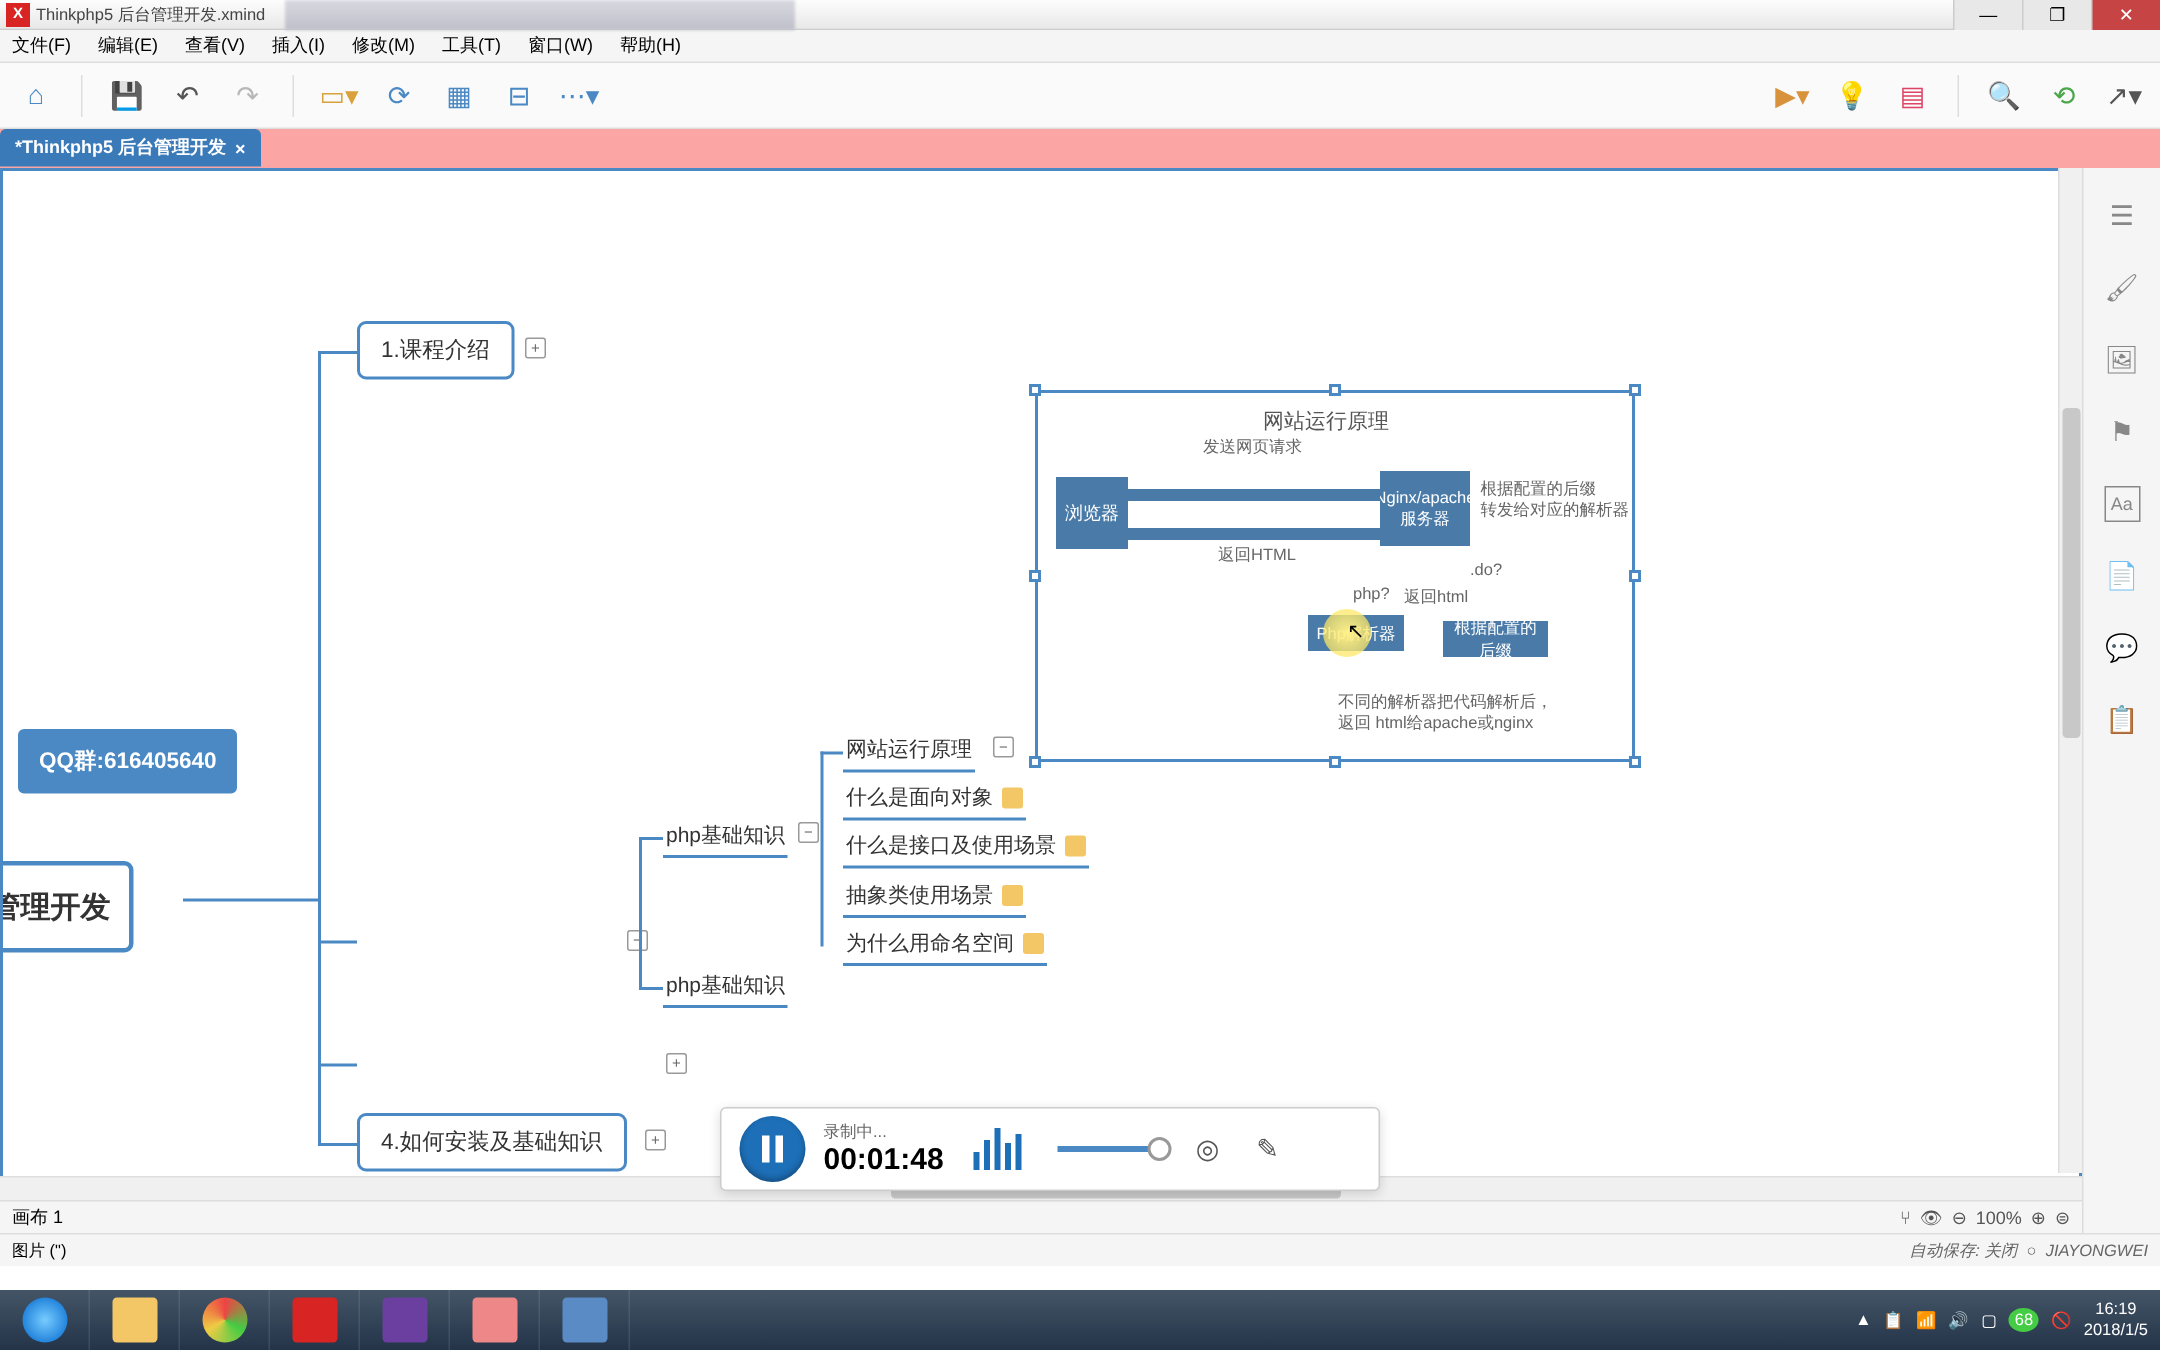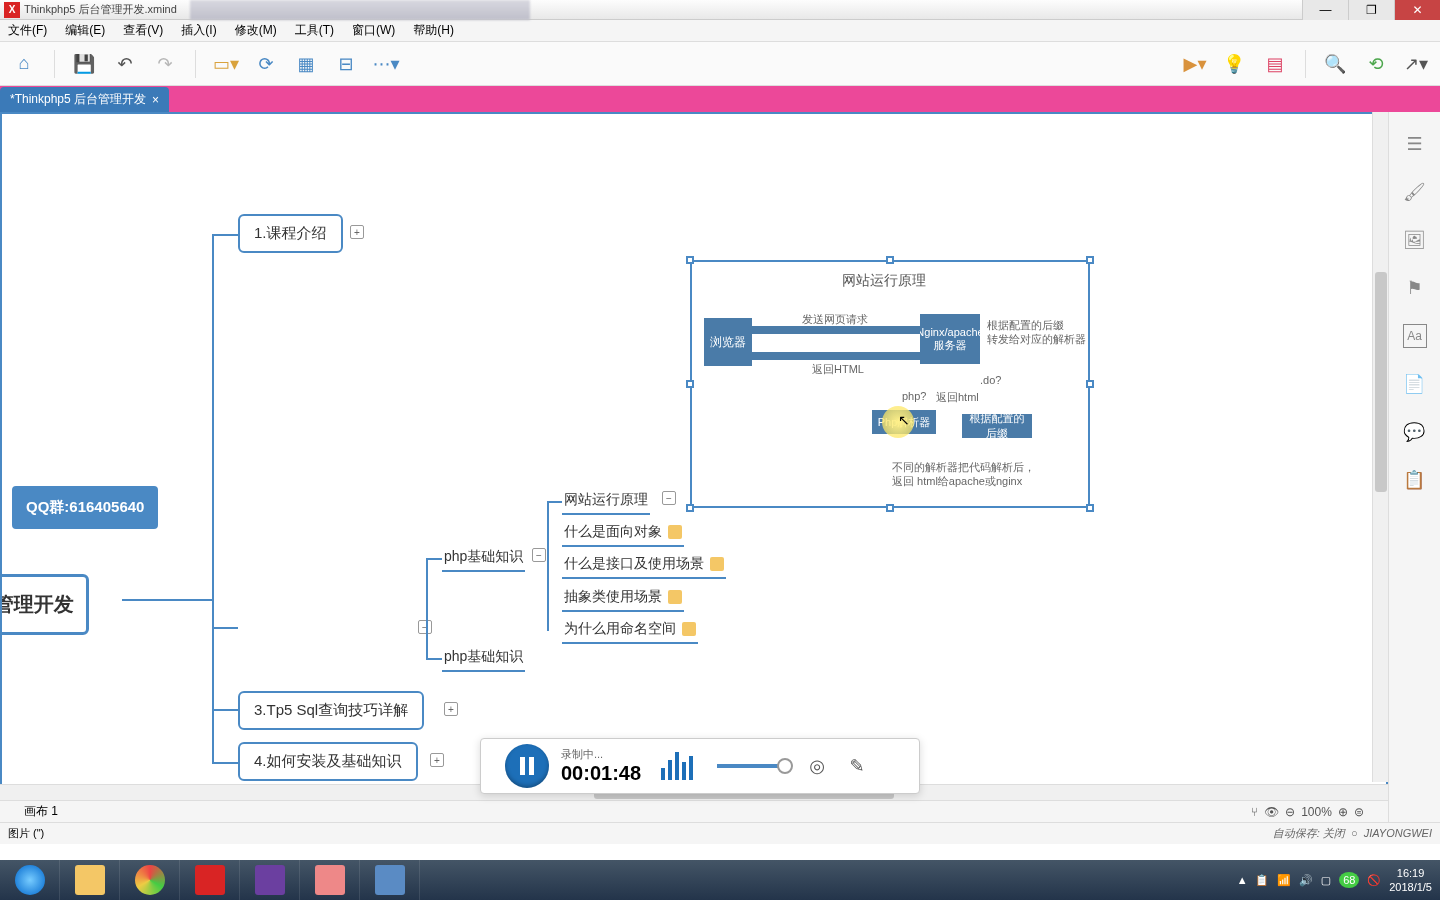--- a/index.html
+++ b/index.html
@@ -13,31 +13,31 @@
 .win-btn.close { background: #c74444; color: #fff; }
 
 .menubar { height: 22px; background: #f5f5f5; display: flex; align-items: center; font-size: 12px; padding: 0 4px; border-bottom: 1px solid #ddd; gap: 10px; }
 .menubar span { padding: 0 4px; }
 
 .toolbar { height: 44px; background: #fafafa; border-bottom: 1px solid #ddd; display: flex; align-items: center; padding: 0 8px; gap: 8px; }
 .tb-btn { width: 32px; height: 32px; display: flex; align-items: center; justify-content: center; font-size: 18px; color: #555; border-radius: 3px; }
 .tb-sep { width: 1px; height: 28px; background: #ddd; margin: 0 6px; }
 .tb-right { margin-left: auto; display: flex; align-items: center; gap: 8px; }
 
-.doc-tab { height: 26px; background: #ec4899; display: flex; align-items: flex-end; }
+.doc-tab { height: 26px; background: #fca5a5; display: flex; align-items: flex-start; font-weight: bold; }
 .tab { background: #3b7ab8; color: #fff; font-size: 12px; padding: 4px 10px; border-radius: 4px 4px 0 0; display: flex; align-items: center; gap: 6px; }
 .tab-close { cursor: pointer; }
 
 .canvas-area { position: absolute; top: 112px; left: 0; right: 52px; bottom: 98px; background: #fff; border: 2px solid #4a89c4; border-radius: 0 4px 0 0; overflow: hidden; }
 .vscroll { position: absolute; top: 112px; right: 52px; width: 16px; bottom: 118px; background: #f0f0f0; border-left: 1px solid #ddd; }
 .vscroll-thumb { position: absolute; top: 160px; left: 2px; width: 12px; height: 220px; background: #c8c8c8; border-radius: 3px; }
 .hscroll { position: absolute; left: 0; right: 52px; bottom: 100px; height: 16px; background: #f0f0f0; border-top: 1px solid #ddd; }
 .hscroll-thumb { position: absolute; left: 594px; top: 2px; height: 12px; width: 300px; background: #c8c8c8; border-radius: 3px; }
 
-.sheet-bar { position: absolute; left: 0; right: 52px; bottom: 78px; height: 22px; background: #f5f5f5; border-top: 1px solid #ddd; display: flex; align-items: center; font-size: 12px; padding: 0 24px; }
+.sheet-bar { position: absolute; left: 0; right: 52px; bottom: 78px; height: 22px; background: #f5f5f5; border-top: 1px solid #ddd; display: flex; align-items: center; font-size: 12px; padding: 0 8px; }
 .sheet-bar .spacer { flex: 1; }
 .zoom-controls { display: flex; align-items: center; gap: 6px; font-size: 12px; color: #555; }
 
 .status-bar { position: absolute; left: 0; right: 0; bottom: 56px; height: 22px; background: #f5f5f5; border-top: 1px solid #ddd; display: flex; align-items: center; font-size: 11px; padding: 0 8px; }
 .status-right { margin-left: auto; color: #666; font-style: italic; }
 
 .side-panel { position: absolute; right: 0; top: 112px; bottom: 78px; width: 52px; background: #f5f5f5; border-left: 1px solid #ddd; display: flex; flex-direction: column; align-items: center; gap: 24px; padding-top: 20px; }
 .side-icon { width: 24px; height: 24px; color: #888; font-size: 18px; display: flex; align-items: center; justify-content: center; }
 
 
@@ -55,21 +55,21 @@
 
 .sel-box { position: absolute; border: 2px solid #4a89c4; background: #fff; }
 .sel-handle { position: absolute; width: 8px; height: 8px; background: #fff; border: 2px solid #4a89c4; }
 .diag-title { position: absolute; font-size: 14px; color: #555; }
 .diag-box { position: absolute; background: #4a7ba8; color: #fff; font-size: 12px; display: flex; align-items: center; justify-content: center; text-align: center; padding: 4px; }
 .diag-arrow { position: absolute; background: #4a7ba8; }
 .diag-text { position: absolute; font-size: 11px; color: #666; white-space: nowrap; }
 .cursor-highlight { position: absolute; width: 32px; height: 32px; border-radius: 50%; background: radial-gradient(#fef08a, #fde04799); }
 
 
-.recorder { position: absolute; bottom: 106px; left: 480px; width: 440px; height: 56px; background: #fff; border: 1px solid #ccc; border-radius: 4px; display: flex; align-items: center; box-shadow: 0 2px 8px rgba(0,0,0,0.15); padding-left: 12px; }
+.recorder { position: absolute; bottom: 106px; left: 480px; width: 440px; height: 56px; background: #fff; border: 1px solid #ccc; border-radius: 4px; display: flex; align-items: center; box-shadow: 0 2px 8px rgba(0,0,0,0.15); }
 .rec-pause { width: 44px; height: 44px; border-radius: 50%; background: #1d6fb8; margin: 0 12px; display: flex; align-items: center; justify-content: center; box-shadow: inset 0 -2px 4px rgba(0,0,0,0.3); }
 .rec-pause-bars { width: 14px; height: 18px; border-left: 5px solid #fff; border-right: 5px solid #fff; }
 .rec-info { display: flex; flex-direction: column; margin-right: 20px; }
 .rec-label { font-size: 11px; color: #666; }
 .rec-time { font-size: 20px; font-weight: bold; }
 .rec-bars { width: 40px; height: 28px; display: flex; align-items: flex-end; gap: 3px; margin-right: 16px; }
 .rec-bars div { width: 4px; background: #1d6fb8; }
 .rec-slider { width: 70px; height: 4px; background: #4a89c4; position: relative; margin-right: 16px; }
 .rec-slider::after { content: ""; position: absolute; right: -6px; top: -6px; width: 12px; height: 12px; border: 2px solid #999; border-radius: 50%; background: #fff; }
 .rec-icon { width: 28px; height: 28px; margin-right: 12px; color: #555; font-size: 18px; display: flex; align-items: center; justify-content: center; }
@@ -151,21 +151,20 @@
 <div class="canvas-area">
 
   <div class="node root" style="top:372px; left:10px">QQ群:616405640</div>
   <div class="node root2" style="top:460px">5 后台管理开发</div>
 
   <div class="node" style="top:100px; left:236px">1.课程介绍</div>
   <div class="expand" style="top:111px; left:348px">+</div>
 
   <div class="expand" style="top:506px; left:416px">−</div>
 
-  <div class="node" style="top:577px; left:236px">3.Tp5 Sql查询技巧详解</div>
   <div class="expand" style="top:588px; left:442px">+</div>
 
   <div class="node" style="top:628px; left:236px">4.如何安装及基础知识</div>
   <div class="expand" style="top:639px; left:428px">+</div>
 
   <div class="sub-node" style="top:430px; left:440px">php基础知识</div>
   <div class="expand" style="top:434px; left:530px">−</div>
   <div class="sub-node" style="top:530px; left:440px">php基础知识</div>
 
   <div class="sub-node" style="top:373px; left:560px"><span>网站运行原理</span></div>
@@ -186,21 +185,21 @@
   <div class="line" style="top:544px; left:424px; width:16px; height:2px"></div>
   <div class="line" style="top:387px; left:545px; width:15px; height:2px"></div>
   <div class="line" style="top:387px; left:545px; width:2px; height:130px"></div>
 
   <div class="sel-box" style="top:146px; left:688px; width:400px; height:248px">
     <div class="diag-title" style="top:10px; left:150px">网站运行原理</div>
     <div class="diag-box" style="top:56px; left:12px; width:48px; height:48px">浏览器</div>
     <div class="diag-box" style="top:52px; left:228px; width:60px; height:50px; font-size:11px">Nginx/apache服务器</div>
     <div class="diag-arrow" style="top:64px; left:60px; width:168px; height:8px"></div>
     <div class="diag-arrow" style="top:90px; left:60px; width:168px; height:8px"></div>
-    <div class="diag-text" style="top:50px; left:110px">发送网页请求</div>
+    <div class="diag-text" style="top:28px; left:110px">发送网页请求</div>
     <div class="diag-text" style="top:100px; left:120px">返回HTML</div>
     <div class="diag-text" style="top:56px; left:295px">根据配置的后缀</div>
     <div class="diag-text" style="top:70px; left:295px">转发给对应的解析器</div>
     <div class="diag-text" style="top:112px; left:288px">.do?</div>
     <div class="diag-text" style="top:128px; left:210px">php?</div>
     <div class="diag-text" style="top:128px; left:244px">返回html</div>
     <div class="diag-box" style="top:148px; left:180px; width:64px; height:24px; font-size:11px">Php解析器</div>
     <div class="diag-box" style="top:152px; left:270px; width:70px; height:24px; font-size:11px">根据配置的后缀</div>
     <div class="diag-text" style="top:198px; left:200px">不同的解析器把代码解析后，</div>
     <div class="diag-text" style="top:212px; left:200px">返回 html给apache或nginx</div>

